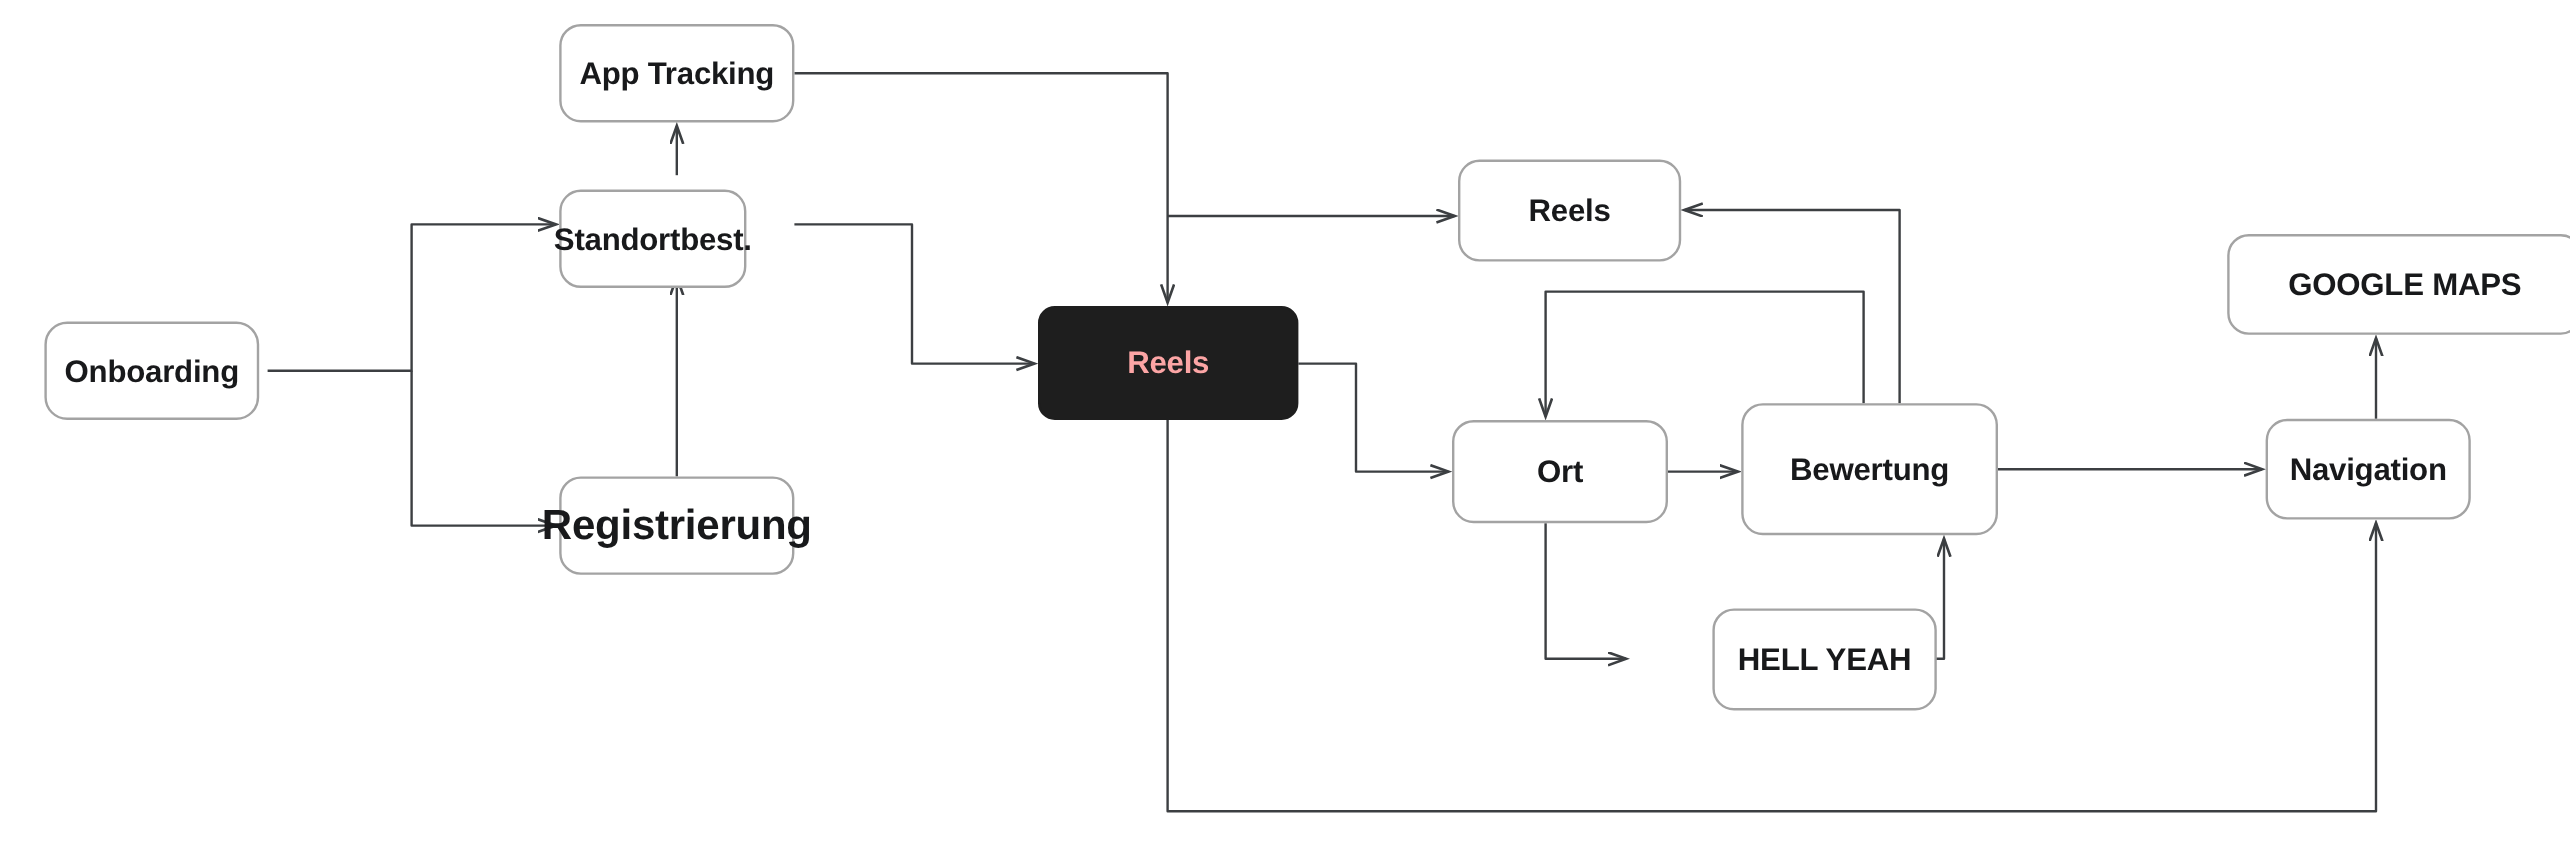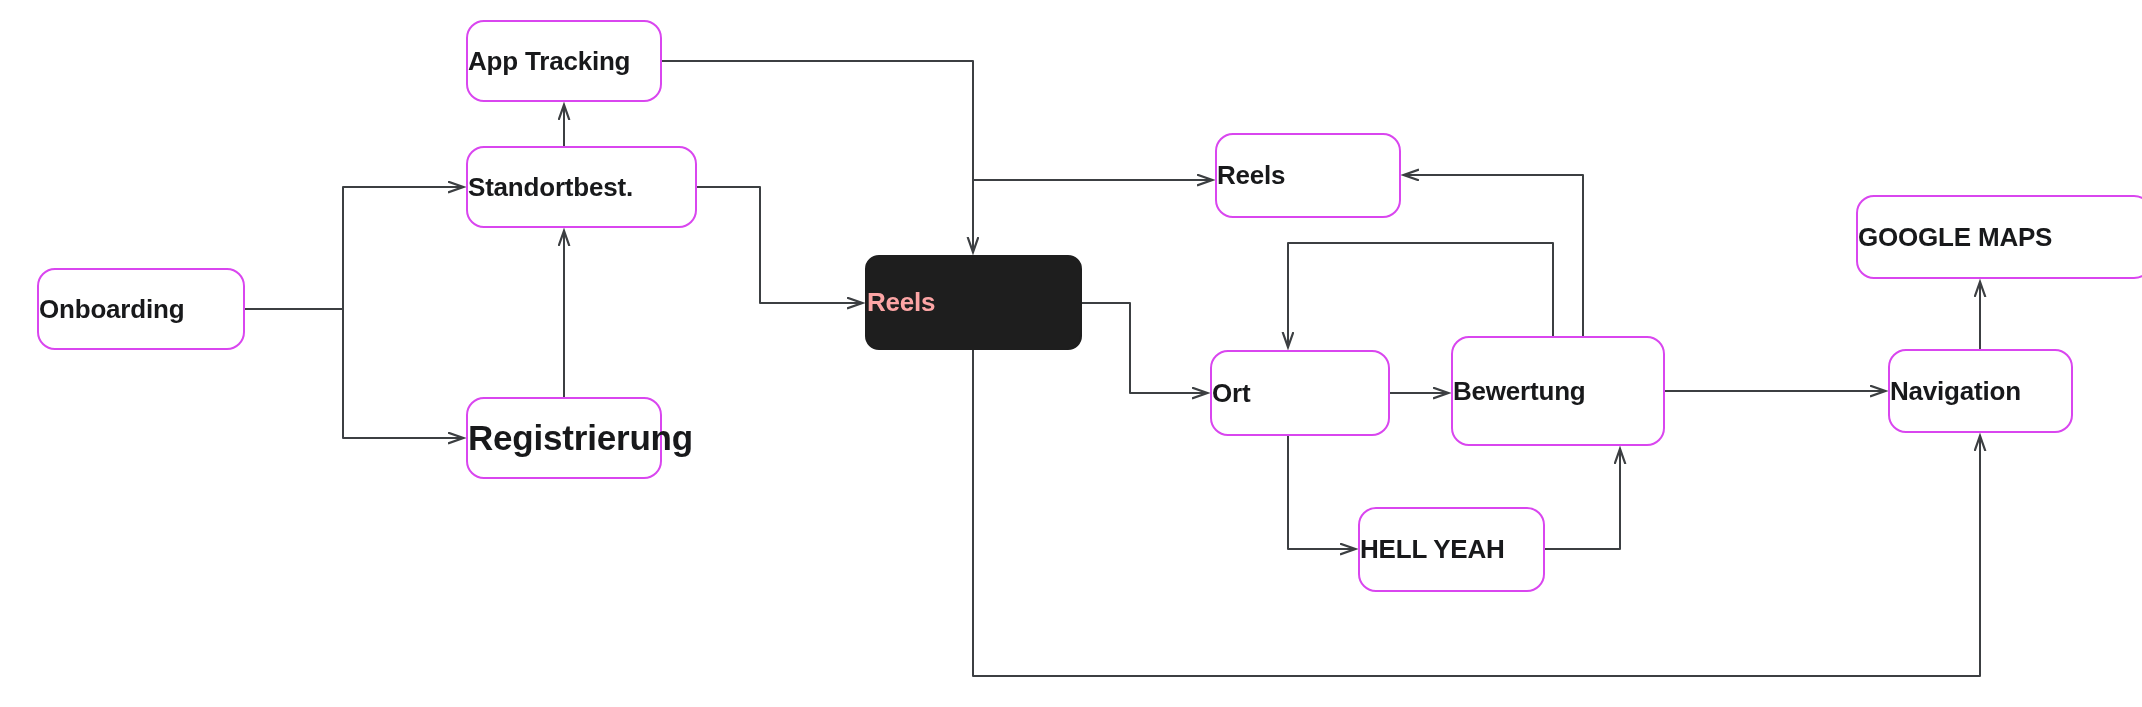--- a/index.html
+++ b/index.html
@@ -23,21 +23,22 @@
     left: 0;
     top: 0;
     width: 2142px;
     height: 707px;
   }
   .node {
     position: absolute;
     box-sizing: border-box;
     display: flex;
     align-items: center;
-    border: 2px solid #d946ef;
+    justify-content: center;
+    border: 2px solid #a3a3a3;
     border-radius: 18px;
     background: #ffffff;
     color: #18191b;
     font-weight: bold;
     letter-spacing: -0.2px;
     text-align: center;
     line-height: 1.1;
     z-index: 5;
   }
   .node.dark {
@@ -76,48 +77,48 @@
         <path d="M 1553 336 L 1553 243 L 1288 243 L 1288 347" fill="none" stroke="#3c3f42" stroke-width="2" stroke-linejoin="round" stroke-linecap="butt" marker-end="url(#arrowhead)"></path>
         <path d="M 1583 336 L 1583 175 L 1404 175" fill="none" stroke="#3c3f42" stroke-width="2" stroke-linejoin="round" stroke-linecap="butt" marker-end="url(#arrowhead)"></path>
         <path d="M 1545 549 L 1620 549 L 1620 449" fill="none" stroke="#3c3f42" stroke-width="2" stroke-linejoin="round" stroke-linecap="butt" marker-end="url(#arrowhead)"></path>
         <path d="M 1665 391 L 1885 391" fill="none" stroke="#3c3f42" stroke-width="2" stroke-linejoin="round" stroke-linecap="butt" marker-end="url(#arrowhead)"></path>
         <path d="M 1980 349 L 1980 282" fill="none" stroke="#3c3f42" stroke-width="2" stroke-linejoin="round" stroke-linecap="butt" marker-end="url(#arrowhead)"></path>
         <path d="M 973 350 L 973 676 L 1980 676 L 1980 436" fill="none" stroke="#3c3f42" stroke-width="2" stroke-linejoin="round" stroke-linecap="butt" marker-end="url(#arrowhead)"></path>
       </g>
   </svg>
 
   <div id="node-layer">
-      <div class="node" style="left: 37px; top: 268px; width: 208px; height: 82px; font-size: 26px;">
+      <div class="node" style="left: 37px; top: 268px; width: 179px; height: 82px; font-size: 26px; border-radius: 19px;">
         <span class="node-label">Onboarding</span>
       </div>
       <div class="node" style="left: 466px; top: 20px; width: 196px; height: 82px; font-size: 26px;">
         <span class="node-label">App Tracking</span>
       </div>
-      <div class="node" style="left: 466px; top: 146px; width: 231px; height: 82px; font-size: 26px;">
+      <div class="node" style="left: 466px; top: 158px; width: 156px; height: 82px; font-size: 26px;">
         <span class="node-label">Standortbest.</span>
       </div>
       <div class="node" style="left: 466px; top: 397px; width: 196px; height: 82px; font-size: 35px;">
         <span class="node-label">Registrierung</span>
       </div>
       <div class="node dark" style="left: 865px; top: 255px; width: 217px; height: 95px; font-size: 26px;">
         <span class="node-label">Reels</span>
       </div>
       <div class="node" style="left: 1215px; top: 133px; width: 186px; height: 85px; font-size: 26px;">
         <span class="node-label">Reels</span>
       </div>
       <div class="node" style="left: 1210px; top: 350px; width: 180px; height: 86px; font-size: 26px;">
         <span class="node-label">Ort</span>
       </div>
       <div class="node" style="left: 1451px; top: 336px; width: 214px; height: 110px; font-size: 26px;">
         <span class="node-label">Bewertung</span>
       </div>
-      <div class="node" style="left: 1358px; top: 507px; width: 187px; height: 85px; font-size: 26px;">
+      <div class="node" style="left: 1427px; top: 507px; width: 187px; height: 85px; font-size: 26px;">
         <span class="node-label">HELL YEAH</span>
       </div>
-      <div class="node" style="left: 1888px; top: 349px; width: 185px; height: 84px; font-size: 26px;">
+      <div class="node" style="left: 1888px; top: 349px; width: 171px; height: 84px; font-size: 26px;">
         <span class="node-label">Navigation</span>
       </div>
       <div class="node" style="left: 1856px; top: 195px; width: 296px; height: 84px; font-size: 26px;">
         <span class="node-label">GOOGLE MAPS</span>
       </div>
     </div>
 
 </div>
 
 </body></html>

